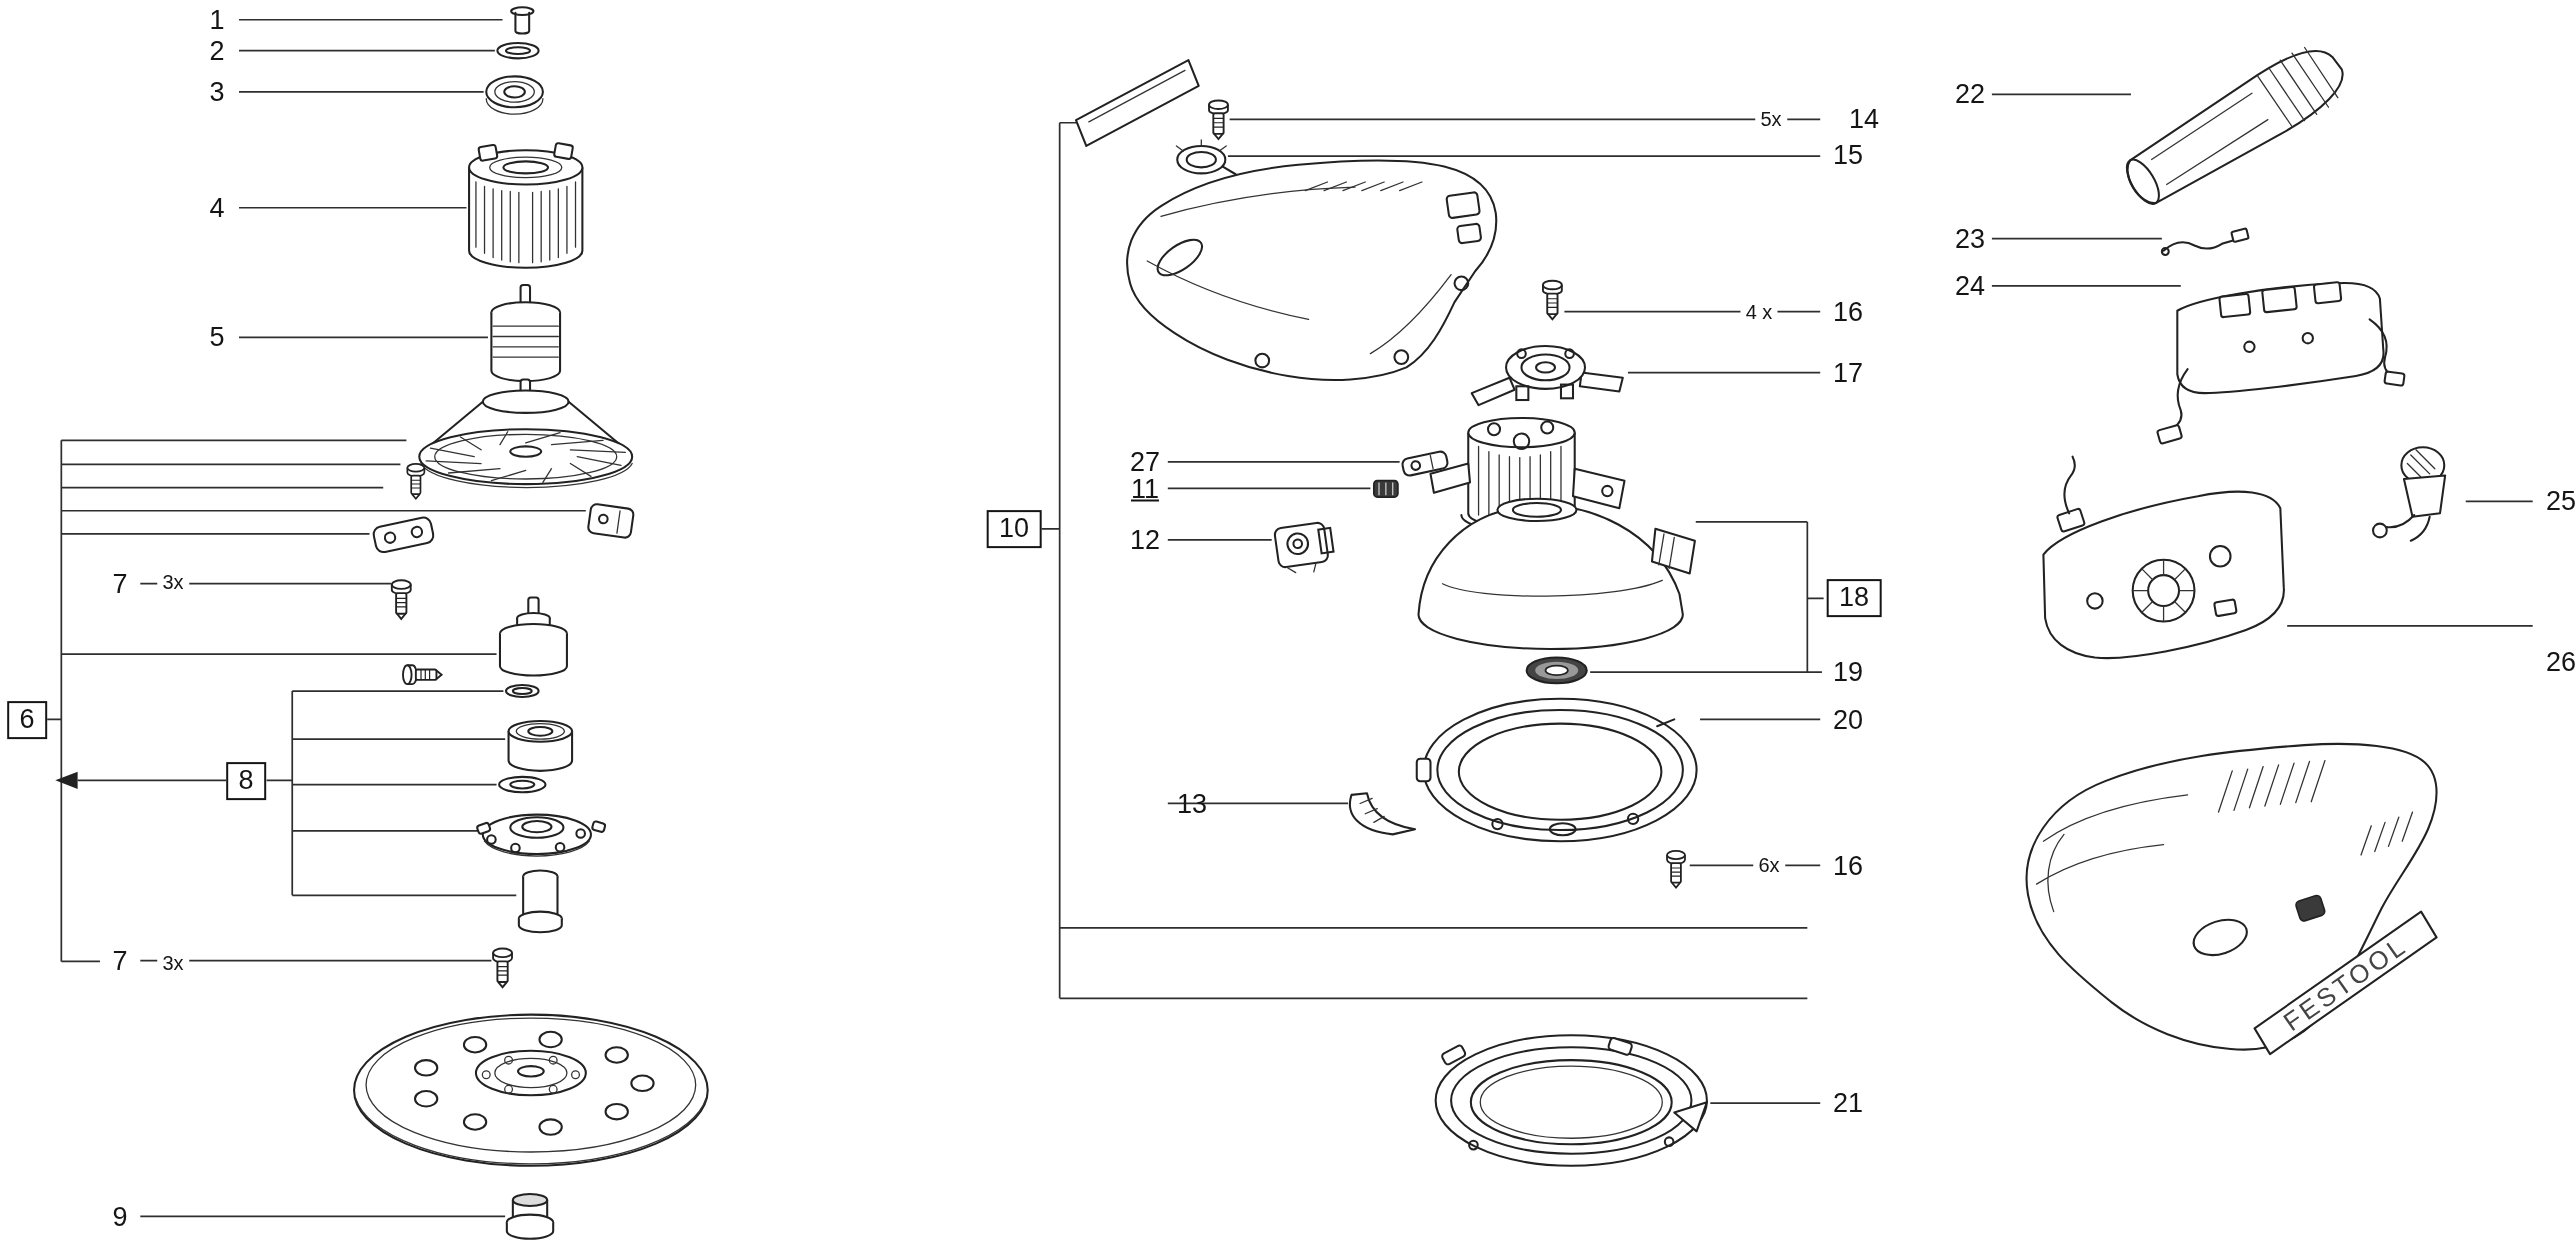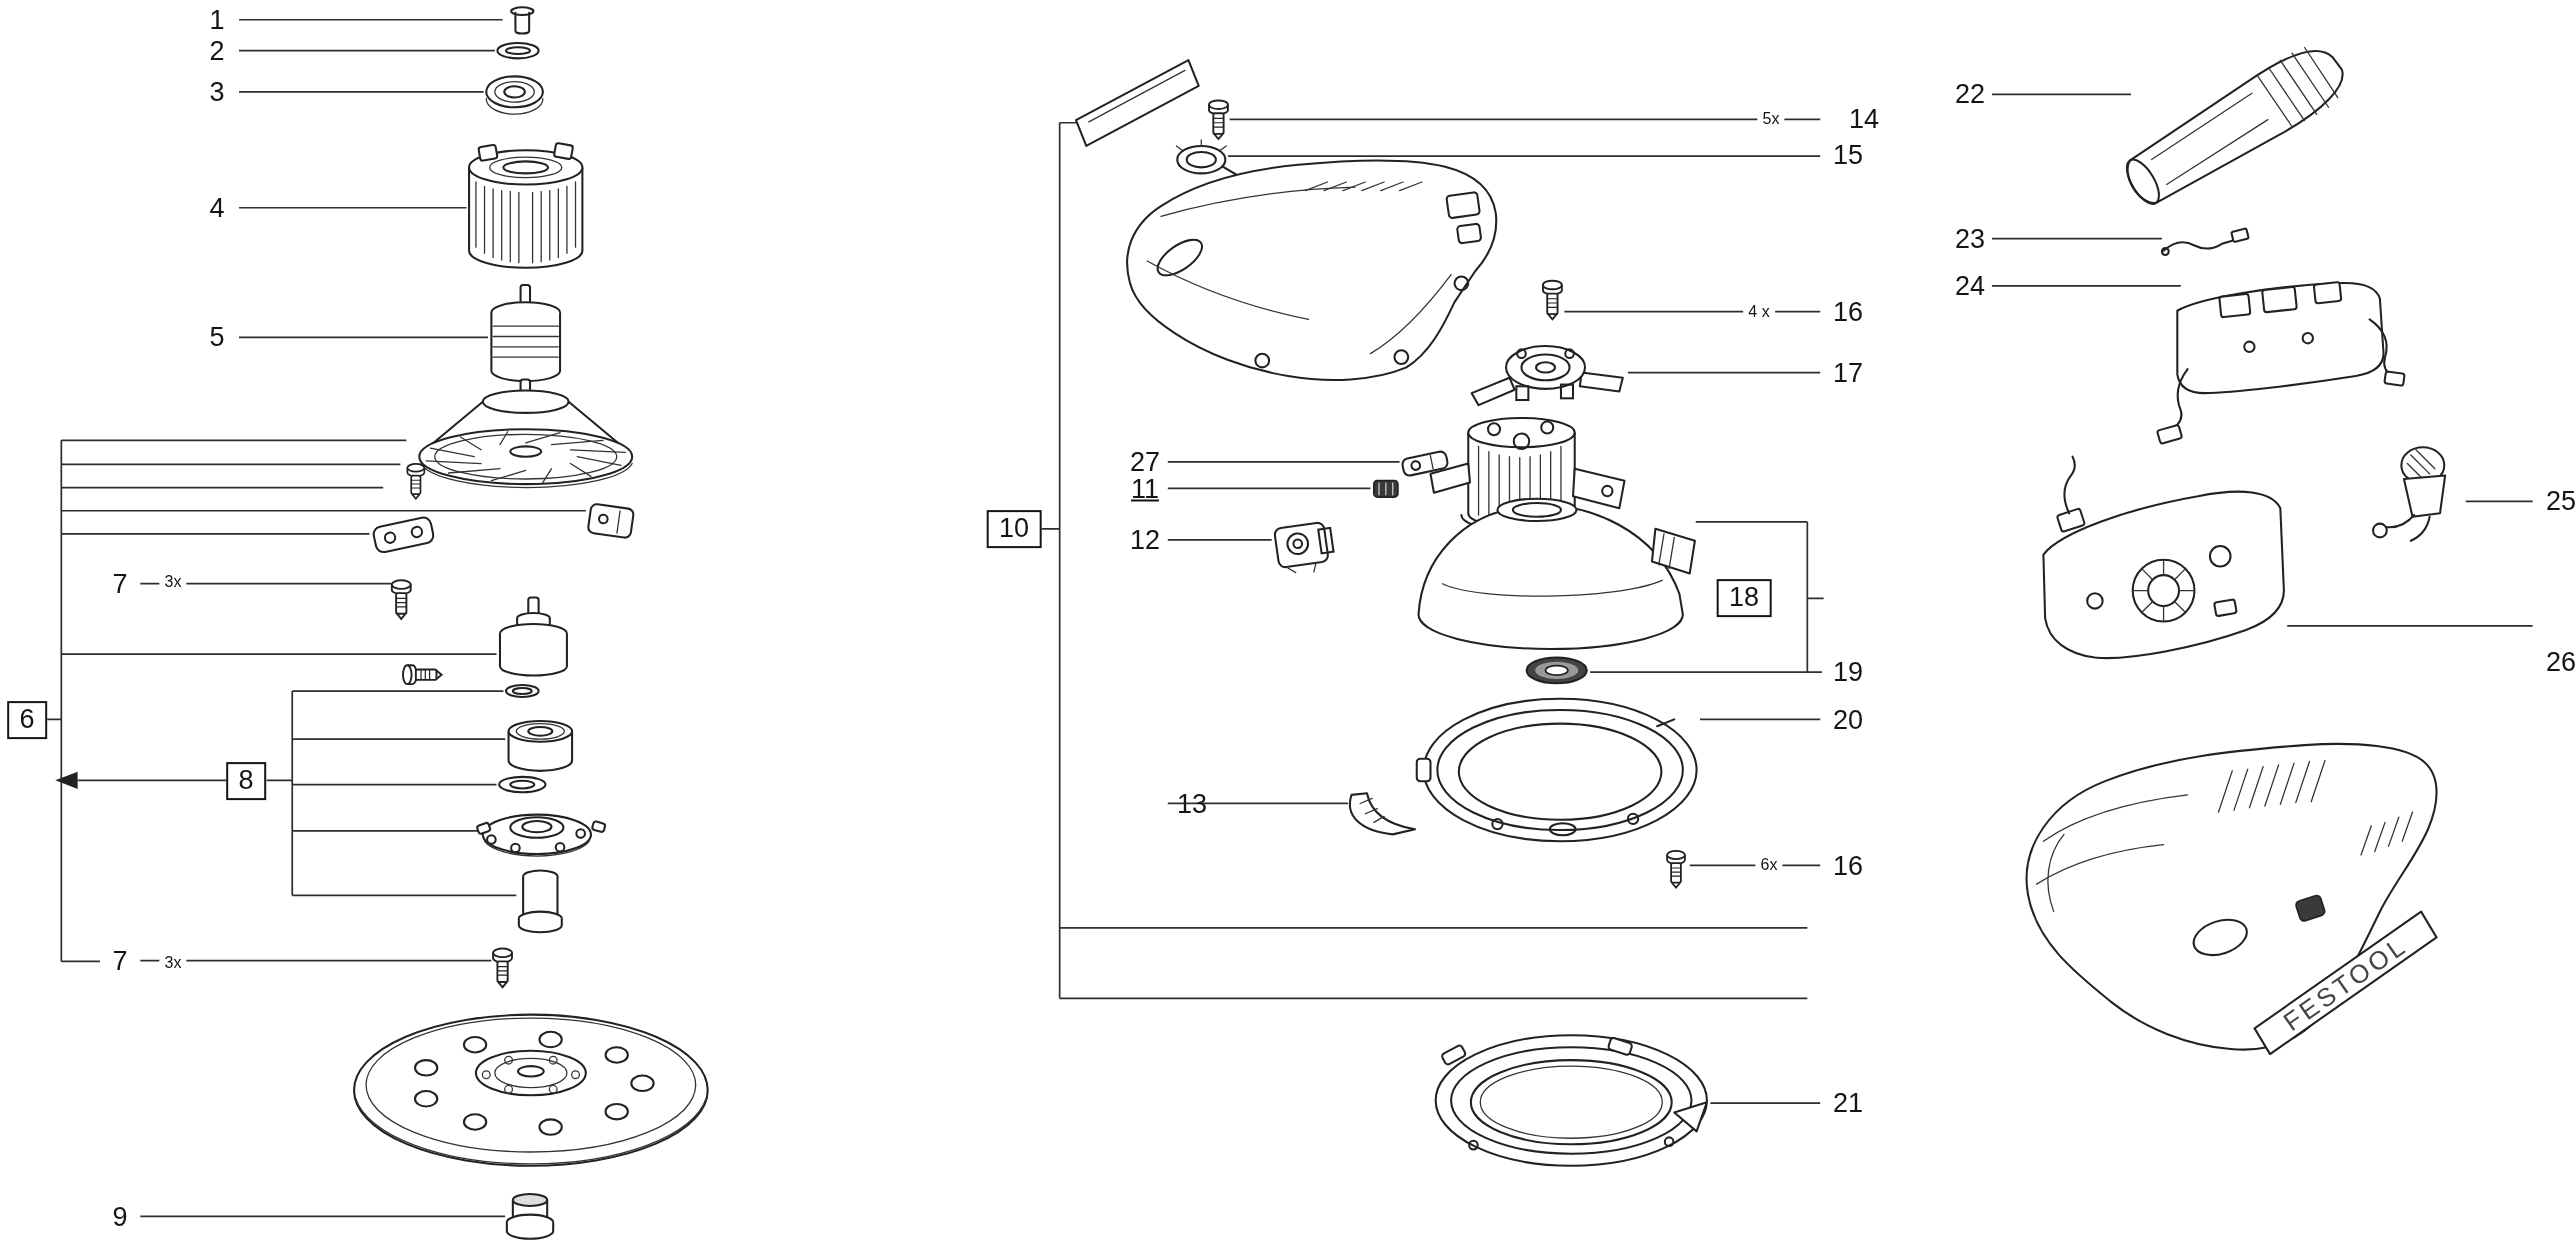--- a/index.html
+++ b/index.html
@@ -2,21 +2,21 @@
 <html style="font-size:13.7px"><head>
 <meta charset="utf-8">
 <style>
   html,body{margin:0;padding:0;background:#fff;}
   .canvas{position:relative;width:2576px;height:1255px;background:#ffffff;overflow:hidden;
           font-family:"Liberation Sans",sans-serif;}
   .canvas svg{position:absolute;left:0;top:0;}
   .callout{position:absolute;transform:translate(-50%,-50%);font-size:27px;line-height:1;
            color:#151515;white-space:nowrap;z-index:5;}
   .callout.boxed{border:2.6px solid #151515;padding:3.4px 10.3px;background:#fff;}
-  .callout.qty{font-size:16px;background:#fff;padding:0 5.2px;}
+  .callout.qty{font-size:20px;background:#fff;padding:0 5.2px;}
   
   .ln{stroke:#2e2e2e;stroke-width:2;fill:none;}
   .p {stroke:#222;stroke-width:2.4;fill:none;stroke-linecap:round;}
   .pf{stroke:#222;stroke-width:2.4;fill:#fff;stroke-linejoin:round;}
   .lt{stroke:#333;stroke-width:1.5;fill:none;stroke-linecap:round;}
   .dk{stroke:#222;stroke-width:2;fill:#3a3a3a;}
 </style>
 </head>
 <body>
 
@@ -367,21 +367,21 @@
       <div class="callout boxed" style="left: 1014px; top: 529px;">10</div>
       <div class="callout" style="left: 1848px; top: 119px; margin-left: 16px;">14</div>
       <div class="callout qty" style="left: 1771px; top: 119px;">5x</div>
       <div class="callout" style="left: 1848px; top: 155px;">15</div>
       <div class="callout" style="left: 1848px; top: 312px;">16</div>
       <div class="callout qty" style="left: 1759px; top: 312px;">4 x</div>
       <div class="callout" style="left: 1848px; top: 373px;">17</div>
       <div class="callout" style="left: 1145px; top: 462px;">27</div>
       <div class="callout" style="left: 1145px; top: 489px; text-decoration: underline;">11</div>
       <div class="callout" style="left: 1145px; top: 540px;">12</div>
-      <div class="callout boxed" style="left: 1744px; top: 598px;">18</div>
+      <div class="callout boxed" style="left: 1854px; top: 598px;">18</div>
       <div class="callout" style="left: 1848px; top: 672px;">19</div>
       <div class="callout" style="left: 1848px; top: 720px;">20</div>
       <div class="callout" style="left: 1192px; top: 804px;">13</div>
       <div class="callout" style="left: 1848px; top: 866px;">16</div>
       <div class="callout qty" style="left: 1769px; top: 865px;">6x</div>
       <div class="callout" style="left: 1848px; top: 1103px;">21</div>
       <div class="callout" style="left: 1970px; top: 94px;">22</div>
       <div class="callout" style="left: 1970px; top: 239px;">23</div>
       <div class="callout" style="left: 1970px; top: 286px;">24</div>
       <div class="callout" style="left: 2561px; top: 501px;">25</div>

